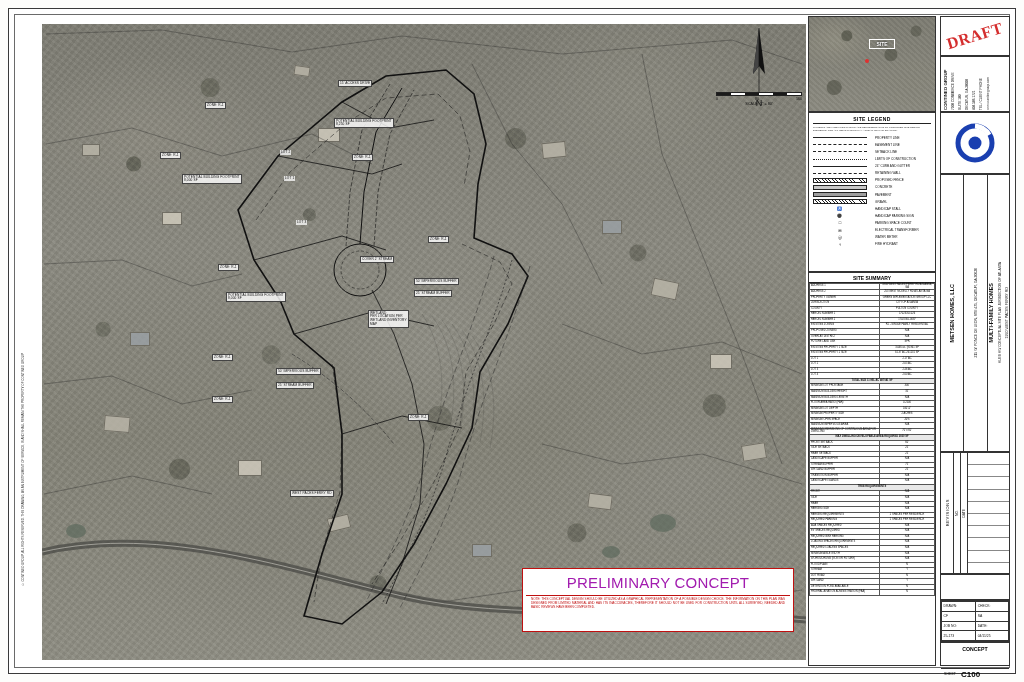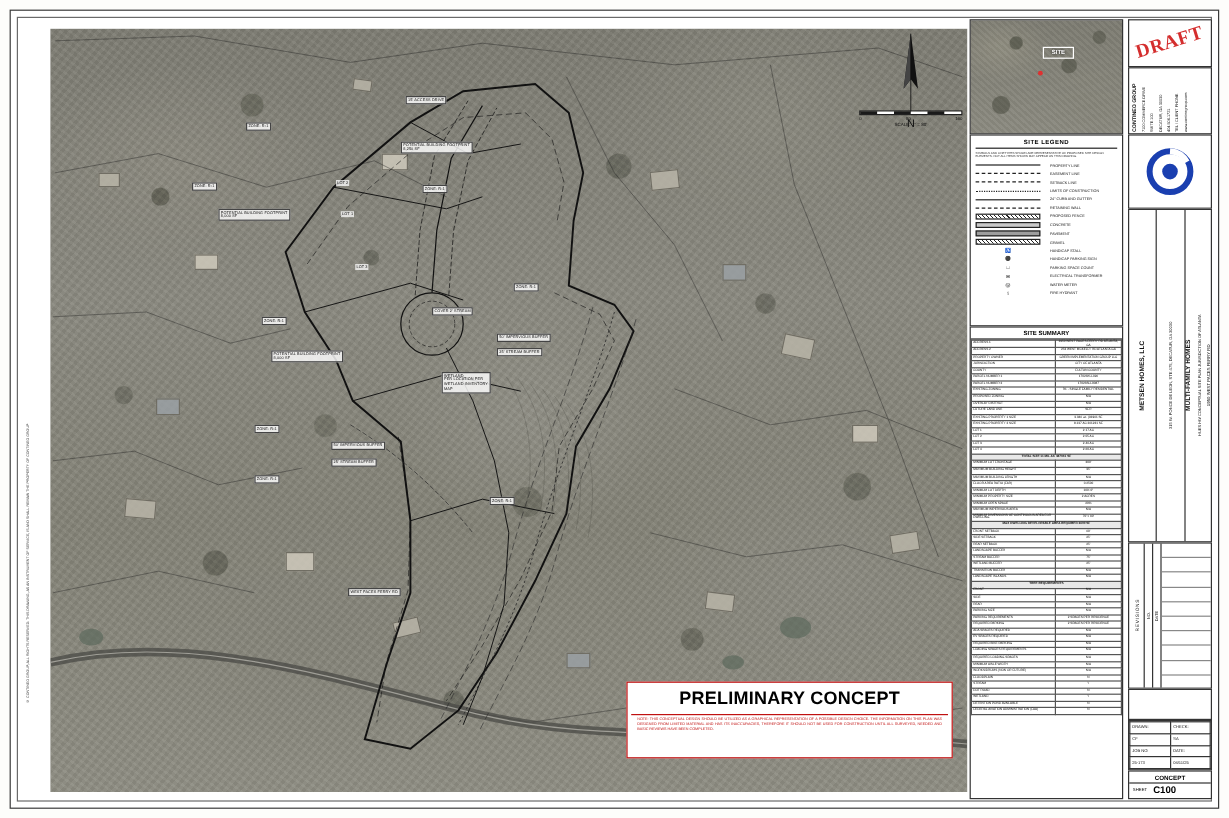--- a/index.html
+++ b/index.html
@@ -180,30 +180,30 @@
   #revisions .rv-lines div { height:12.2px; border-bottom:.5px solid #888; }
   
   #stampblk { left:132px; top:558px; width:70px; height:26px; border:1px solid #333; position:absolute; background:#fff;}
   
   #titleinfo { left:132px; top:584px; width:70px; height:42px; border:1px solid #333; position:absolute; background:#fff; }
   #titleinfo table { width:100%; height:100%; border-collapse:collapse; }
   #titleinfo td { border:.5px solid #333; font-size:3.4px; padding:0 1.5px; color:#111; }
   
   #sheettitle { left:132px; top:626px; width:70px; height:24px; border:1px solid #333; position:absolute; background:#fff; }
   #sheettitle .st-name { text-align:center; font-size:5.2px; font-weight:bold; padding-top:3px;}
-  #sheettitle .st-row { display:flex; align-items:center; border-top:.6px solid #333; height:11px; margin-top:0;}
+  #sheettitle .st-row { display:flex; align-items:center; border-top:.6px solid #333; height:11px; margin-top:16px;}
   #sheettitle .st-lbl { font-size:3.6px; padding-left:3px; }
   #sheettitle .st-num { font-size:8px; font-weight:bold; padding-left:5px; }
   
   #prelim {
     position:absolute; left:522px; top:568px; width:272px; height:64px;
     border:1.6px solid #c01010; background:#fff;
   }
   #prelim .pc-title {
-    text-align:center; font-size:15px; font-weight:bold; color:#000000;
+    text-align:center; font-size:15px; font-weight:normal; color:#a21caf;
     padding:5px 0 2px; letter-spacing:.2px;
   }
   #prelim .pc-note {
     font-size:3.1px; color:#c01010; line-height:1.35; padding:1px 5px 0;
     border-top:1px solid #c01010; margin:2px 3px 0; text-align:justify;
   }
   
   #leftnote {
     position:absolute; left:18px; top:320px; width:10px; height:300px;
     display:flex; align-items:center; justify-content:center;

